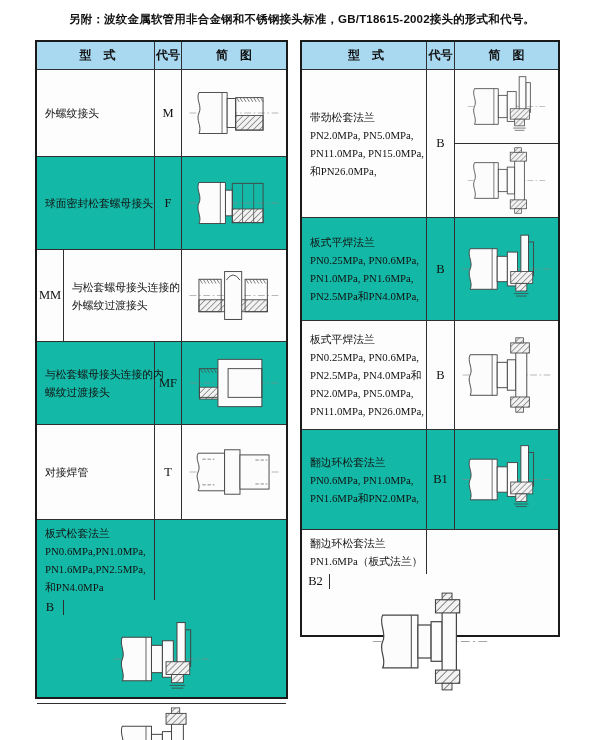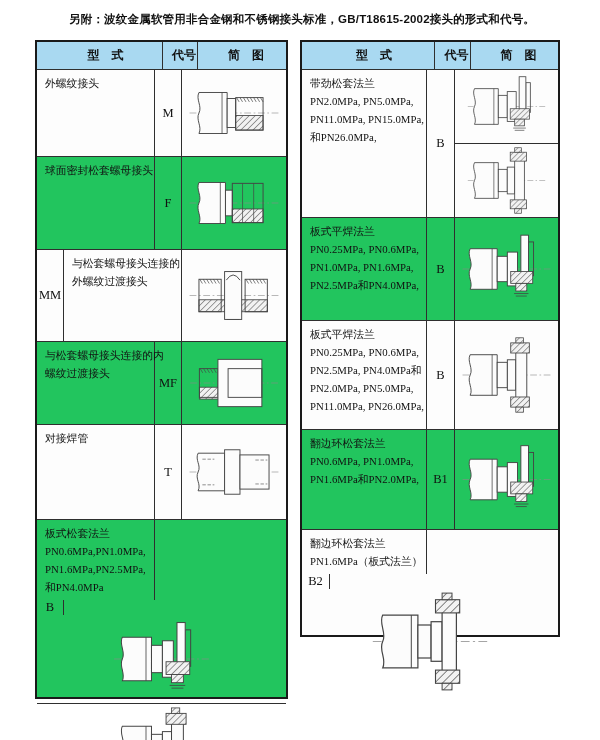--- a/index.html
+++ b/index.html
@@ -10,32 +10,32 @@
     position:absolute; left:33px; top:12px;
     font-size:11.5px; font-weight:bold; white-space:nowrap; letter-spacing:.2px;margin-left:36px;
   }
 
   .tbl { position:absolute; top:40px; border:2px solid #1a1a1a; background:#fdfdfd; }
   .tbl-left  { left:35px;  width:253px; }
   .tbl-right { left:300px; width:260px; }
 
   .tr { display:flex; border-bottom:1px solid #2f2f2f; background:#fdfdfd; }
   .tr:last-child { border-bottom:none;flex-direction:column; }
-  .tr.hl { background:#22c55e; }
+  .tr.hl { background:#14b8a6; }
 
   .td { border-right:1px solid #2f2f2f; height:100%; }
   .td:last-child { border-right:none; }
 
   .tr-h { height:28px; background:#a9d9f1; }
   .tr-h .td {
     display:flex; align-items:center; justify-content:center;
-    font-size:12px; font-weight:bold; background:#a9d9f1;margin-left:8px;
+    font-size:12px; font-weight:bold; background:#a9d9f1;
   }
 
-  .c-type { width:118px; display:flex; padding:4px 4px 4px 8px; }
+  .c-type { width:118px; display:flex; align-items:center; padding:4px 4px 4px 8px; }
   .tbl-right .c-type { width:125px; }
   .c-code {
     width:27px; display:flex; align-items:center; justify-content:center;
     font-family:"Liberation Serif", serif; font-size:12.5px;
   }
   .tbl-right .c-code { width:28px; }
   .c-diag { flex:1; display:flex; flex-direction:column; }
 
   .lines { font-family:"Liberation Serif", serif; font-size:10.8px; line-height:18px; }
   .lines .ln { white-space:nowrap; }

